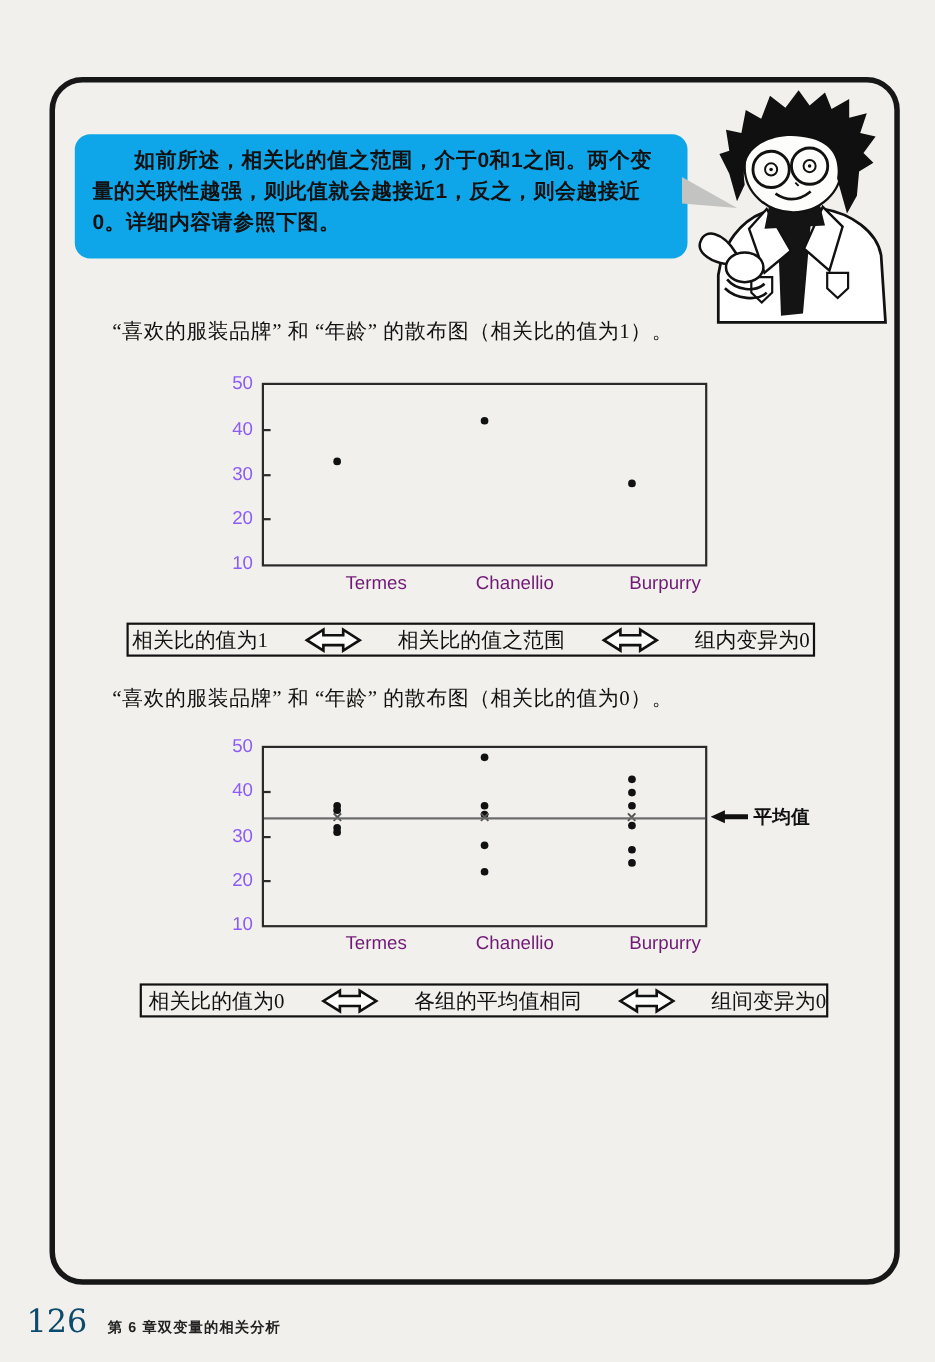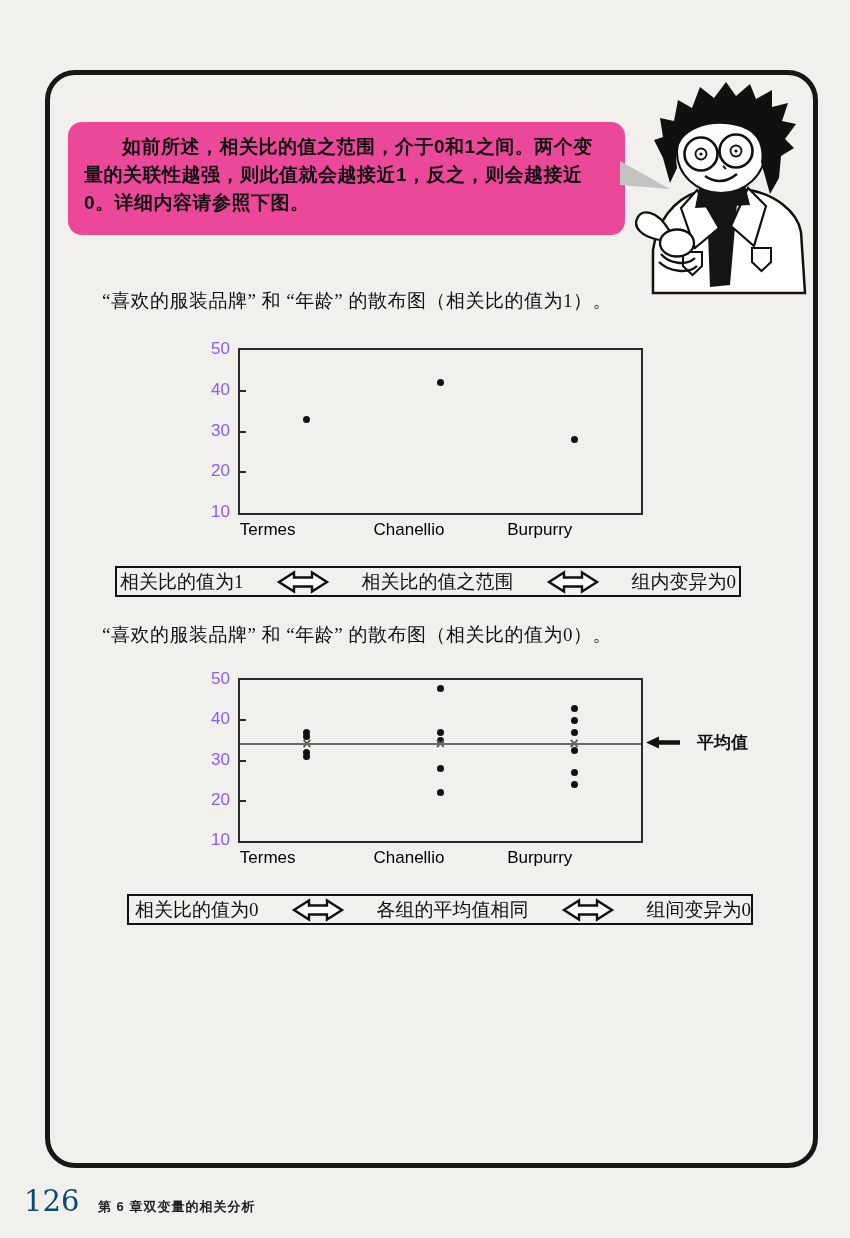--- a/index.html
+++ b/index.html
@@ -10,21 +10,21 @@
     color:#1a1a1a;
   }
   .frame{
     position:absolute;left:45px;top:70px;width:773px;height:1098px;
     box-sizing:border-box;border:5px solid #171717;border-radius:30px;
     background:transparent;
   }
   
   .bubble{
     position:absolute;left:68px;top:122px;width:557px;height:113px;
-    background:#ec4899;border-radius:14px;box-sizing:border-box;
+    background:#0ea5e9;border-radius:14px;box-sizing:border-box;
     padding:11px 16px 0 16px;
   }
   .bubble p{
     margin:0;font-size:19px;line-height:28px;font-weight:bold;color:#111;
     text-indent:2em;letter-spacing:0.5px;
   }
   .bubble-tail{position:absolute;left:620px;top:158px;}
   .character{position:absolute;left:633px;top:80px;}
   
   .sec-title{
@@ -42,31 +42,31 @@
     position:absolute;left:43px;width:405px;box-sizing:border-box;
     border:2px solid #2a2a2a;background:transparent;
   }
   .c1 .plot{top:8px;height:167px;}
   .c2 .plot{top:10px;height:165px;}
   .ytick-label{
     position:absolute;width:36px;text-align:right;
     font-size:17px;color:#8b5cf6;line-height:20px;
   }
   .xcat-label{
-    position:absolute;width:130px;text-align:left;
-    font-size:17px;color:#000000;
+    position:absolute;width:130px;text-align:right;
+    font-size:17px;color:#701a75;
   }
   .ytick-mark{position:absolute;left:0;width:6px;height:2px;background:#2a2a2a;}
   .dot{position:absolute;width:7px;height:7px;border-radius:50%;background:#111;}
   .xmark{
     position:absolute;font-size:16px;font-weight:bold;color:#555;
     line-height:18px;width:12px;text-align:center;
   }
   .mean-line{position:absolute;left:0;right:0;height:2px;background:#6a6a6a;}
-  .mean-callout{position:absolute;display:flex;align-items:center;gap:17px;height:20px;}
+  .mean-callout{position:absolute;display:flex;align-items:center;gap:5px;height:20px;}
   .mean-callout span{font-size:17px;font-weight:bold;color:#111;white-space:nowrap;}
   
   .eq-box{
     position:absolute;width:626px;height:31px;box-sizing:border-box;
     border:2px solid #111;background:transparent;
     display:flex;align-items:center;justify-content:center;gap:32px;
     font-family:"Liberation Serif", serif;font-size:19px;color:#111;
     white-space:nowrap;
   }
   .b1{left:115px;top:566px;}

